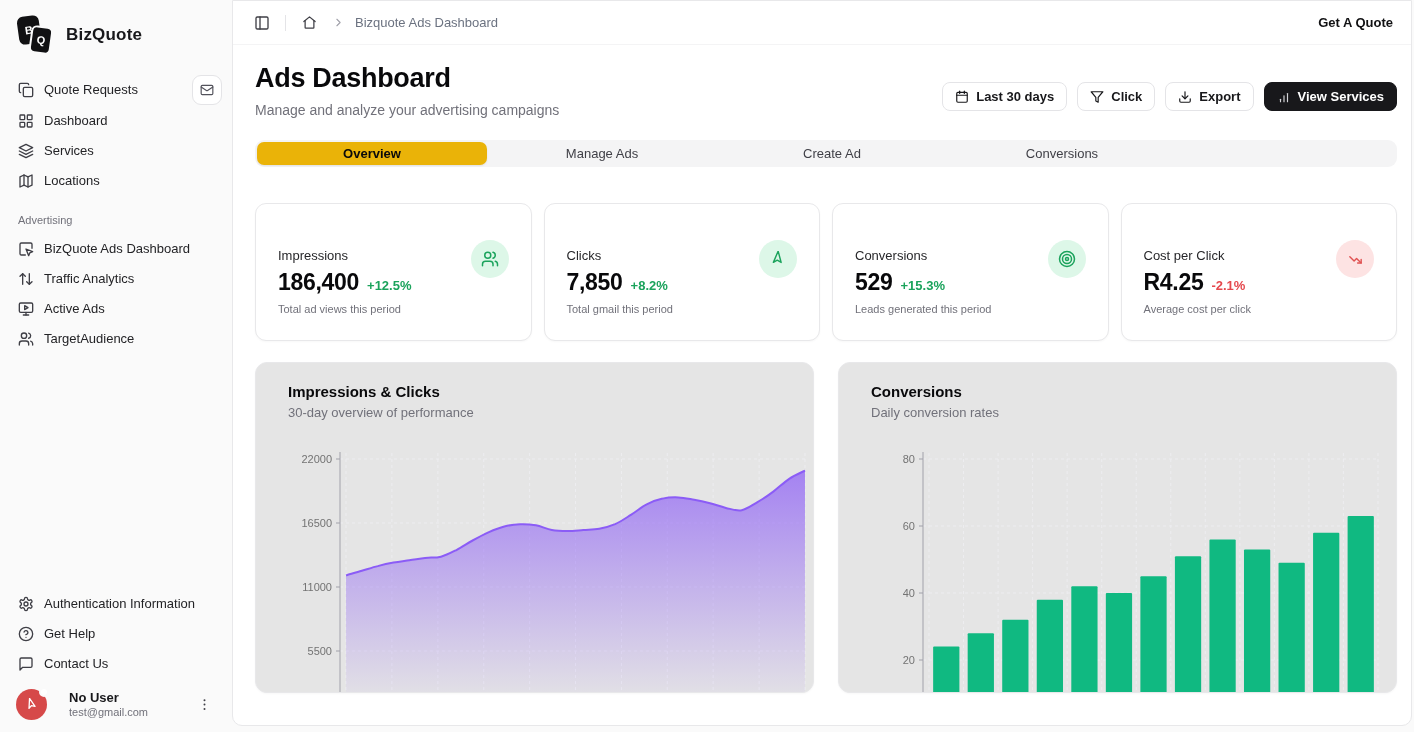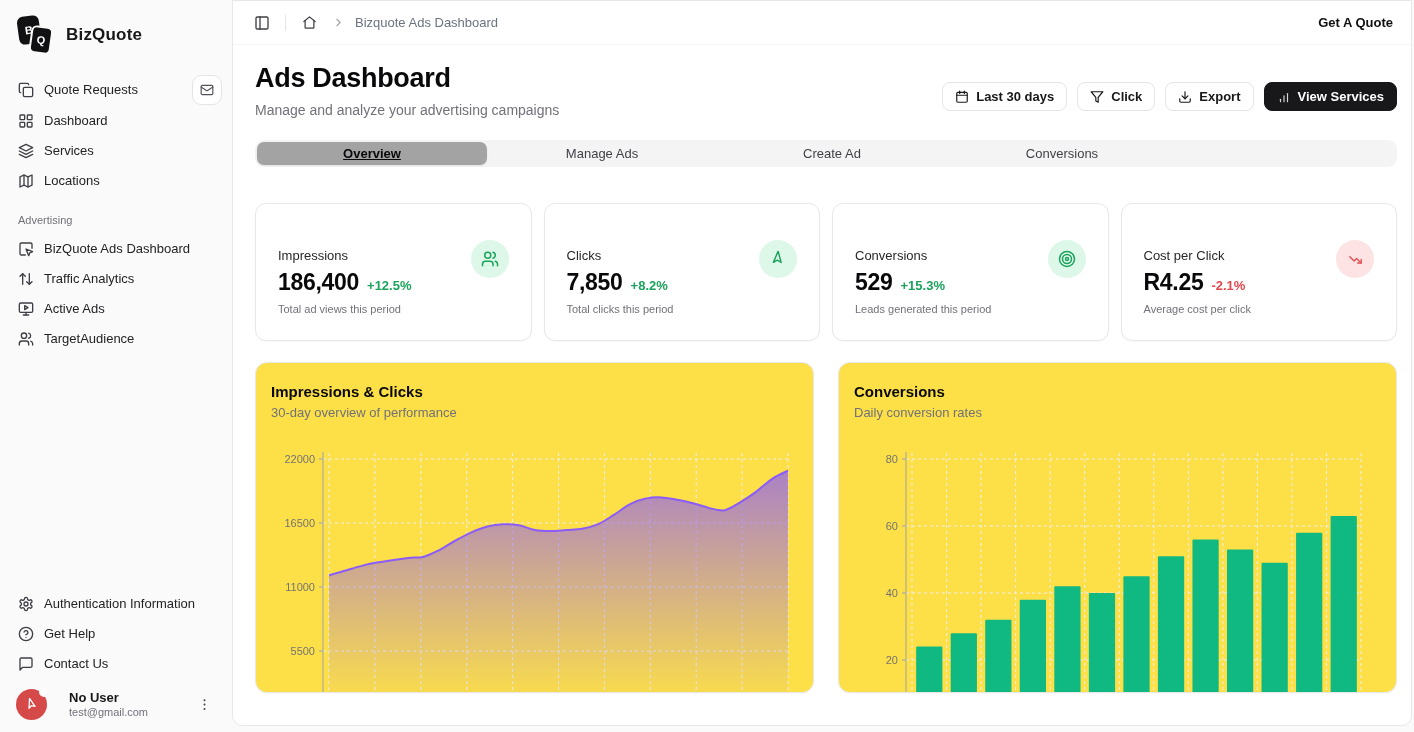--- a/index.html
+++ b/index.html
@@ -58,40 +58,40 @@
   .btn { display:flex; align-items:center; gap:7px; height:29px; padding:13px 12px; border:1px solid #e4e4e7;
     border-radius:8px; background:#fff; font-size:13px; font-weight:600; color:#18181b; cursor:pointer;
     font-family:"Liberation Sans", sans-serif; }
   .btn .ic { display:flex; color:#18181b; }
   .btn.dark { background:#18181b; border-color:#18181b; color:#fff; }
   .btn.dark .ic { color:#d4d4d8; }
 
   .tabs { display:flex; background:#f4f4f5; border-radius:9px; padding:2px; height:27px; margin-top:22px; }
   .tab { width:230px; display:flex; align-items:center; justify-content:center; font-size:13px;
     color:#3f3f46; border-radius:7px; cursor:pointer; }
-  .tab.active { background:#a3a3a3; color:#09090b; font-weight:600; box-shadow:0 1px 2px rgba(0,0,0,.08);text-decoration:underline; }
+  .tab.active { background:#eab308; color:#09090b; font-weight:600; box-shadow:0 1px 2px rgba(0,0,0,.08); }
 
   .stats { display:grid; grid-template-columns:repeat(4,1fr); gap:12px; margin-top:36px; }
   .stat-card { position:relative; border:1px solid #e8e8ea; border-radius:11px; background:#fff;
     height:138px; padding:44px 22px 0 22px; box-shadow:0 1px 2px rgba(0,0,0,.03); }
   .stat-label { font-size:13px; color:#27272a; }
   .stat-line { display:flex; align-items:baseline; gap:8px; margin-top:6px; }
   .stat-value { font-size:23px; font-weight:800; color:#09090b; letter-spacing:-.3px; }
   .stat-delta { font-size:13px; font-weight:600; }
   .stat-delta.pos { color:#1ba35c; }
   .stat-delta.neg { color:#e5484d; }
   .stat-desc { font-size:11px; color:#71717a; margin-top:7px; }
   .stat-ic { position:absolute; top:36px; right:22px; width:38px; height:38px; border-radius:50%;
     display:flex; align-items:center; justify-content:center; }
   .stat-ic.green { background:#ddf7e8; color:#1ba35c; }
   .stat-ic.red { background:#fde3e3; color:#e05252; }
 
   .charts { display:grid; grid-template-columns:1fr 1fr; gap:24px; margin-top:21px; }
-  .chart-card { border:1px solid #e8e8ea; border-radius:12px; background:#fde047; height:331px;
-    padding:20px 20px 0 15px; overflow:hidden; box-shadow:0 1px 2px rgba(0,0,0,.03); }
+  .chart-card { border:1px solid #e8e8ea; border-radius:12px; background:#e5e5e5; height:331px;
+    padding:20px 20px 0 32px; overflow:hidden; box-shadow:0 1px 2px rgba(0,0,0,.03); }
   .chart-title { font-size:15px; font-weight:700; color:#09090b; }
   .chart-sub { font-size:13px; color:#71717a; margin-top:5px; }
   .chart-card svg { display:block; margin-top:25px; }
 </style>
 </head>
 <body>
 
 <div class="app">
 
   <aside class="sidebar">
@@ -360,21 +360,21 @@
               </svg>
           </div>
         </div>
 
         <div class="stat-card">
           <div class="stat-label">Clicks</div>
           <div class="stat-line">
             <span class="stat-value">7,850</span>
             <span class="stat-delta pos">+8.2%</span>
           </div>
-          <div class="stat-desc">Total clicks this period</div>
+          <div class="stat-desc">Total gmail this period</div>
           <div class="stat-ic green">
             <svg width="17" height="17" viewBox="0 0 24 24" fill="none" stroke="currentColor" stroke-width="2" stroke-linecap="round" stroke-linejoin="round">
                 <path d="M3.7 3l6.5 16 1.6-6.1L18 11.3z" transform="rotate(45 11 11)"></path>
               </svg>
           </div>
         </div>
 
         <div class="stat-card">
           <div class="stat-label">Conversions</div>
           <div class="stat-line">

